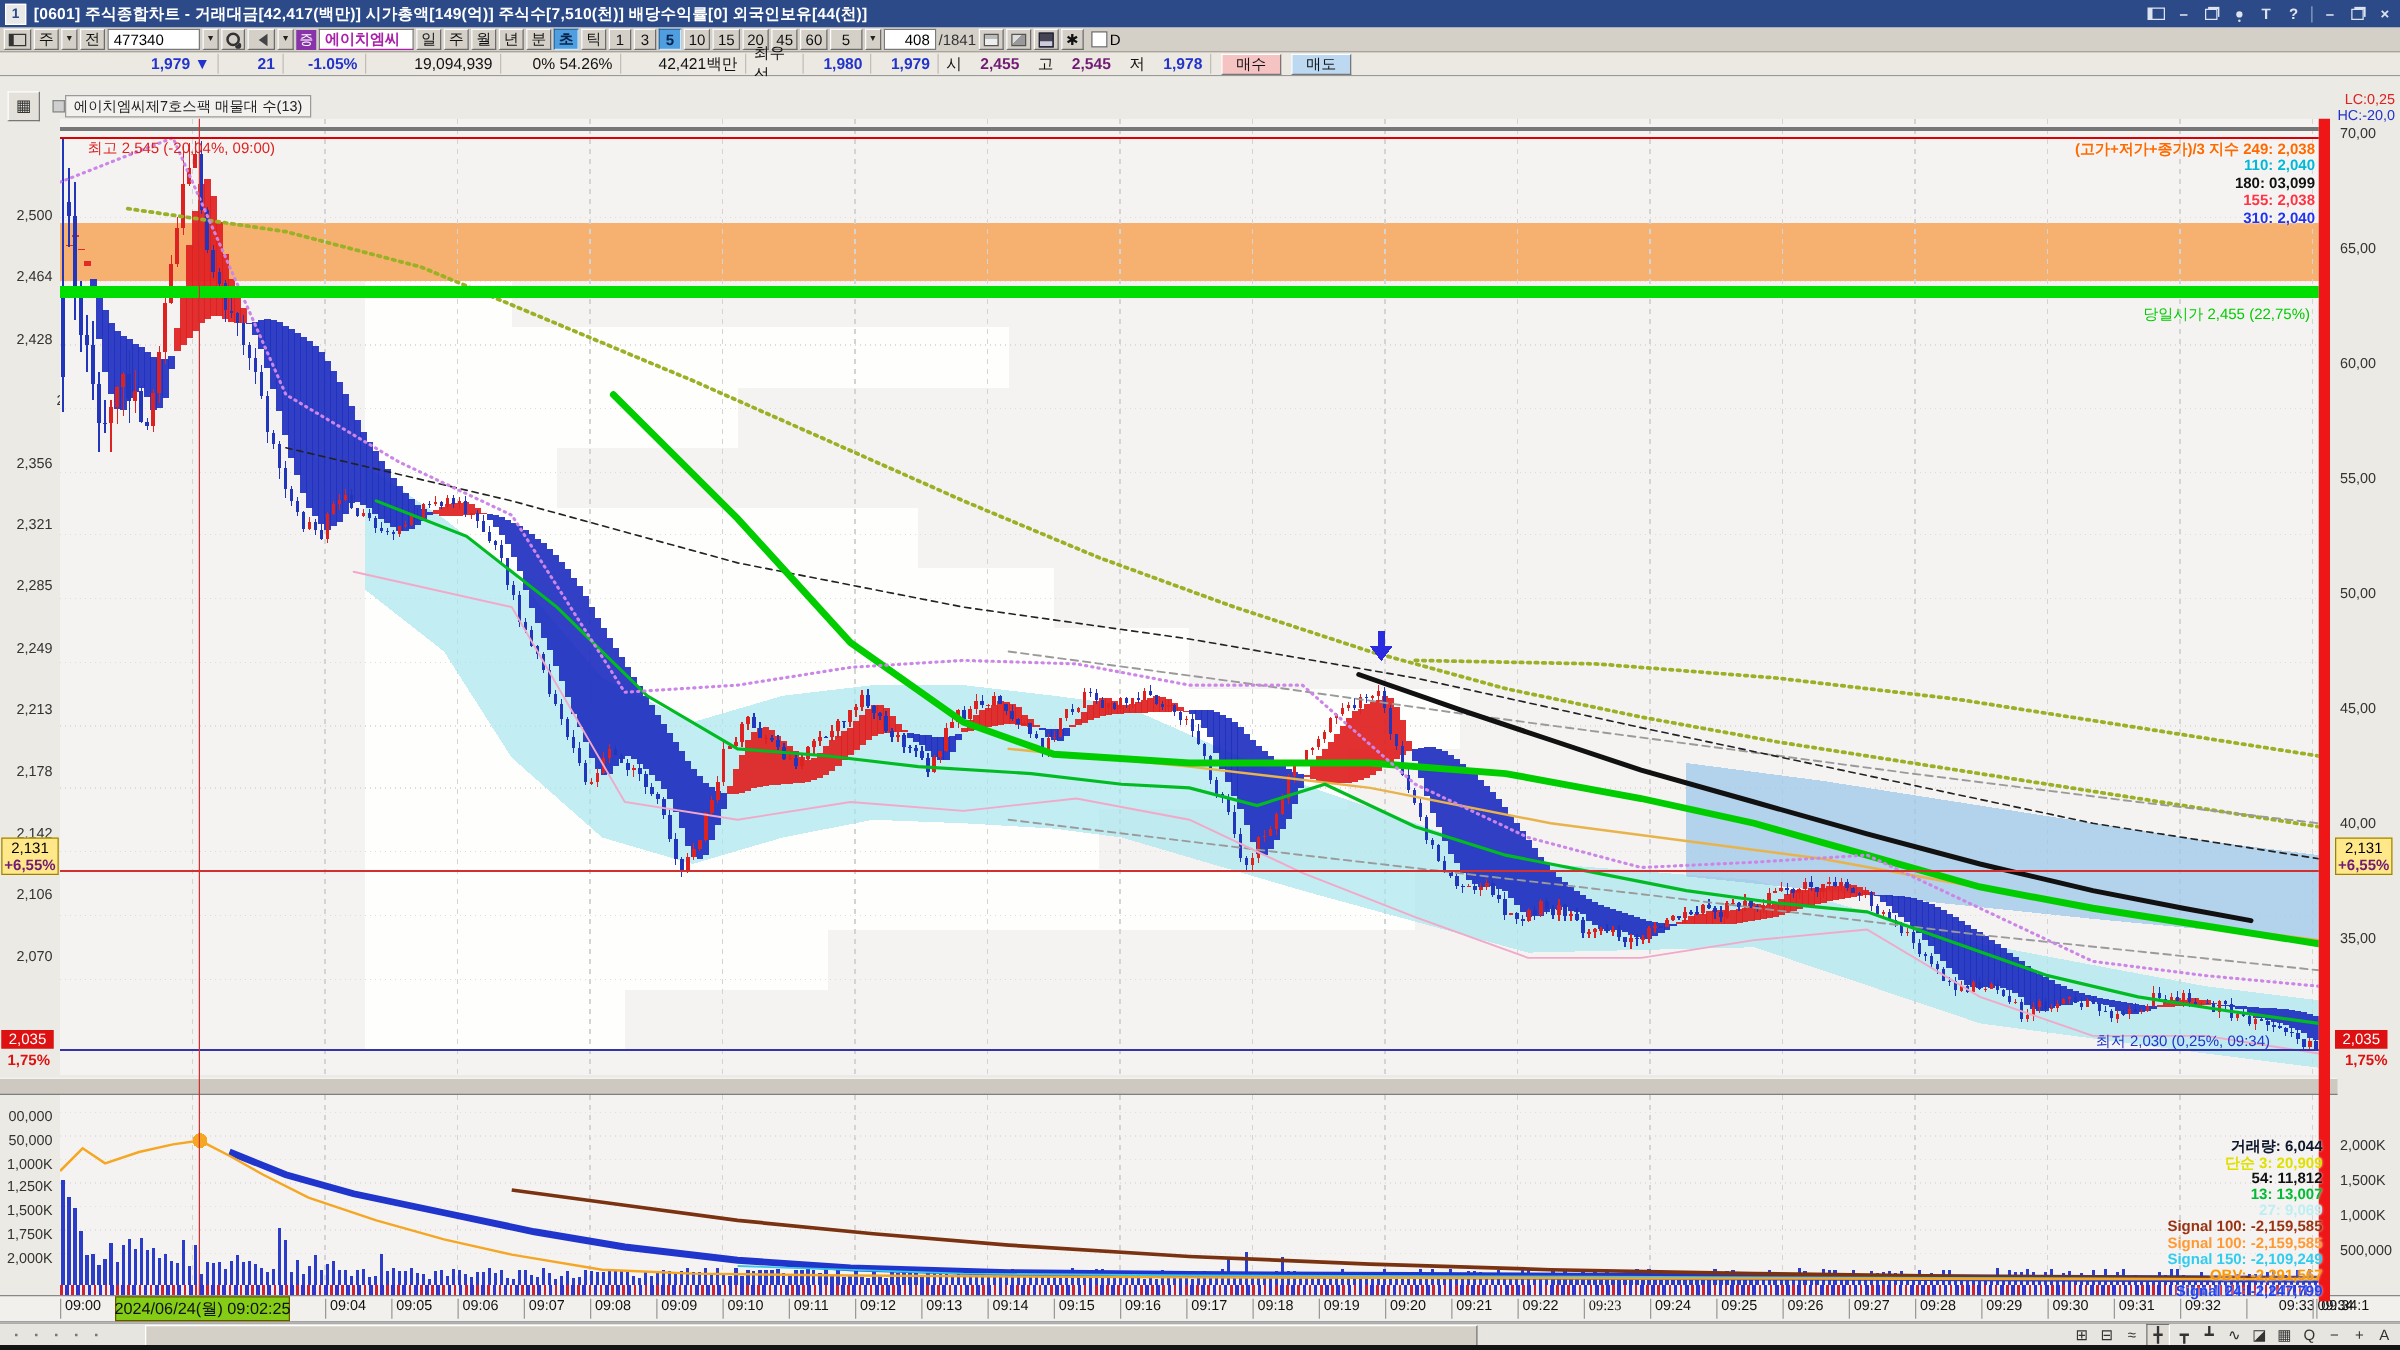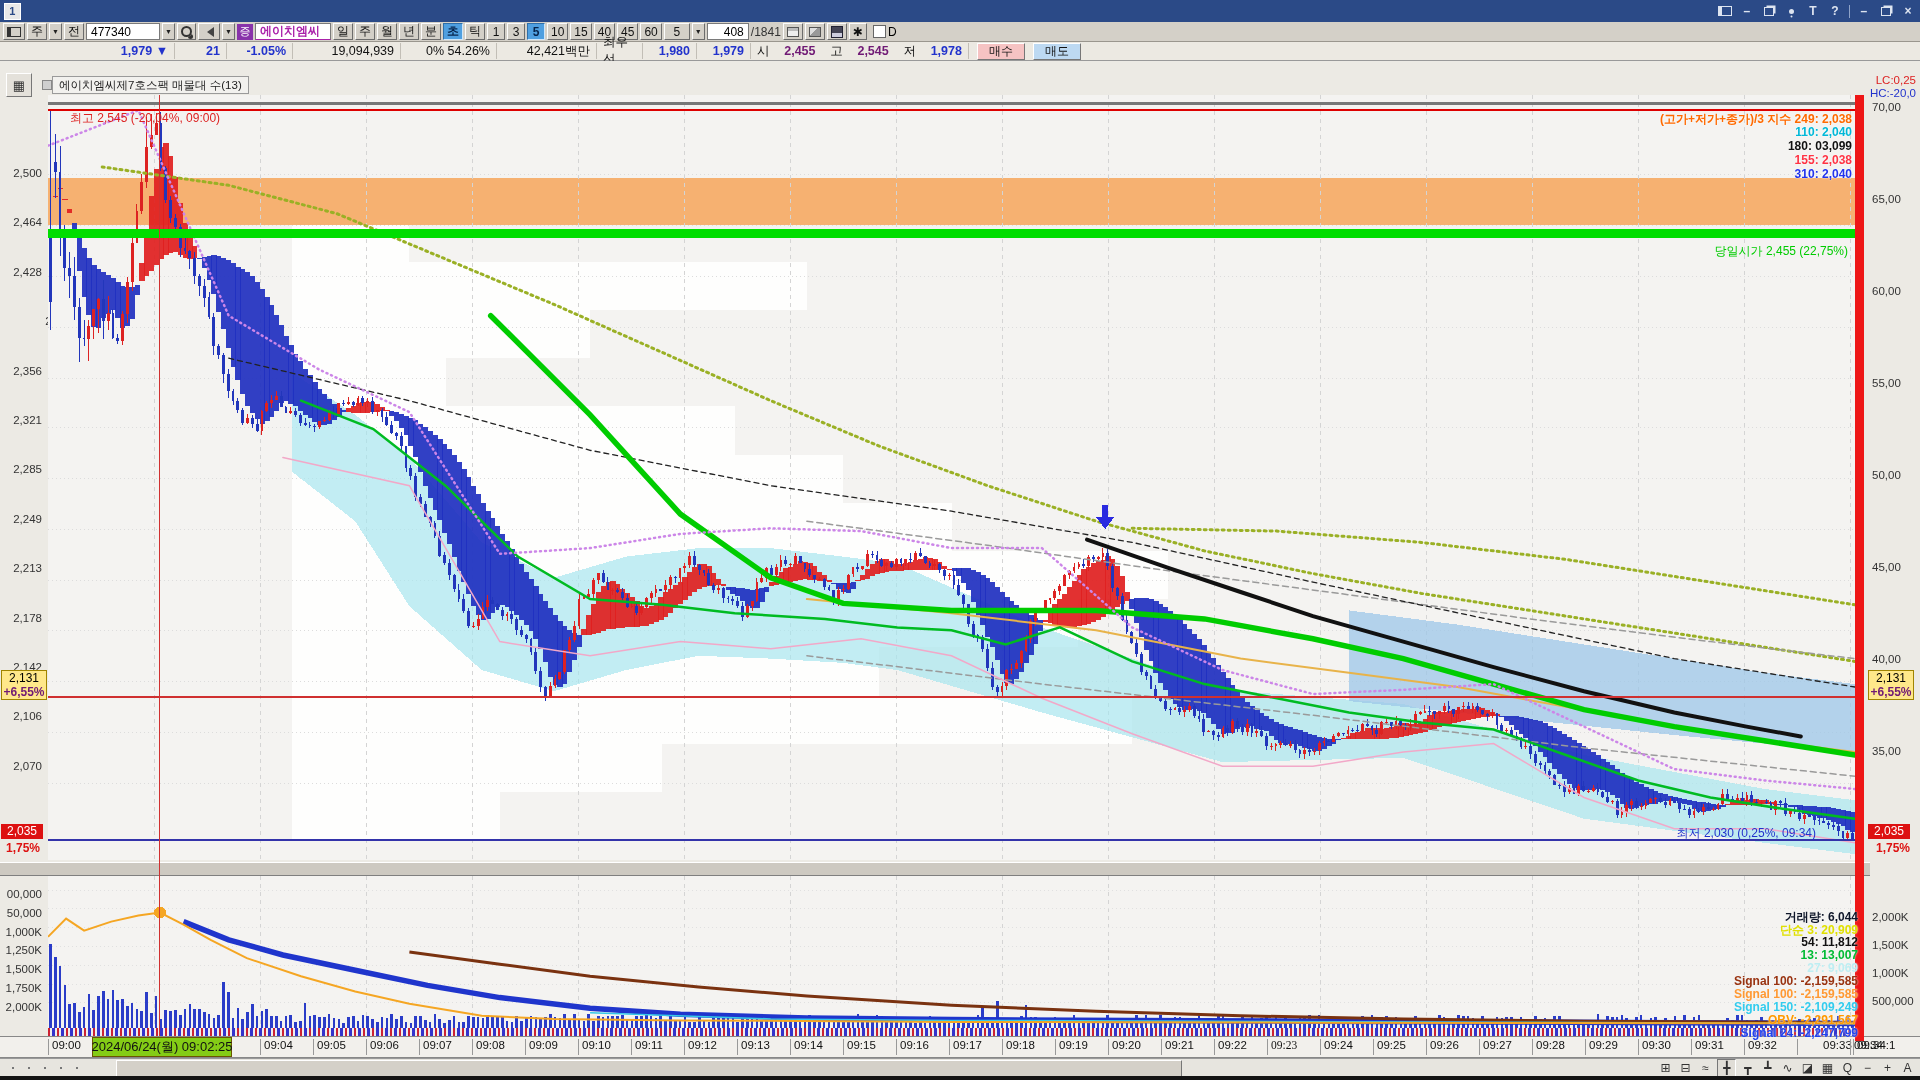--- a/index.html
+++ b/index.html
@@ -76,20 +76,21 @@
   #bottomedge{position:absolute;left:0;top:1076px;width:1920px;height:4px;background:#141414}
   svg{position:absolute;shape-rendering:crispEdges}
 </style>
 </head>
 <body>
 
 <div id="screen">
 
   <div id="titlebar">
     <span class="tab-num">1</span>
+    <span id="title-text">[0601] 주식종합차트 - 거래대금[42,417(백만)]  시가총액[149(억)]  주식수[7,510(천)]  배당수익률[0]  외국인보유[44(천)]</span>
     <div id="win-controls">
         <div class="wctl dock">
           <i></i>
         </div>
         <div class="wctl">–</div>
         <div class="wctl dup">
           <i></i>
         </div>
         <div class="wctl pin">
           <i></i>
@@ -131,21 +132,21 @@
         <div class="tb-btn">분</div>
         <div class="tb-btn act">초</div>
         <div class="tb-btn">틱</div>
       </span>
     <span id="intervals" style="display:inline-flex;gap:2px">
         <div class="tb-btn">1</div>
         <div class="tb-btn">3</div>
         <div class="tb-btn act">5</div>
         <div class="tb-btn">10</div>
         <div class="tb-btn">15</div>
-        <div class="tb-btn">40</div>
+        <div class="tb-btn">20</div>
         <div class="tb-btn">45</div>
         <div class="tb-btn">60</div>
       </span>
     <span class="tb-btn" style="min-width:26px">5</span>
     <span class="tb-btn dd">▼</span>
     <span class="inp" style="width:42px;justify-content:flex-end">408</span>
     <span style="font-size:12px;color:#333">/1841</span>
     <span class="tb-btn ico-cmp">
         <i></i>
       </span>

